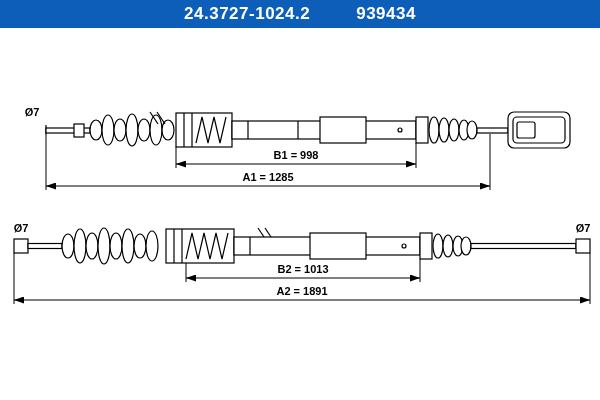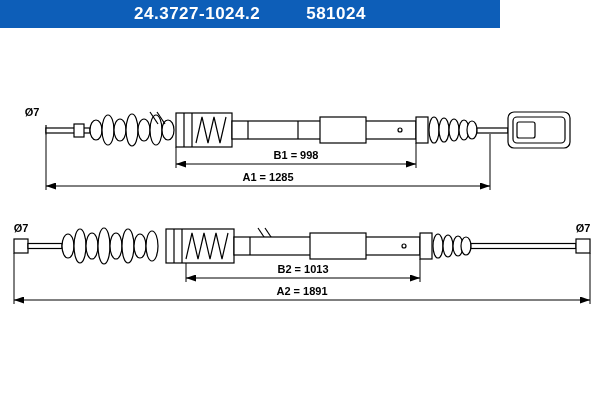--- a/index.html
+++ b/index.html
@@ -1,36 +1,36 @@
 <!DOCTYPE html>
 <html><head>
 <meta charset="utf-8">
 <style>
   html,body{margin:0;padding:0;}
   body{
     width:600px;height:400px;background:#ffffff;overflow:hidden;
     font-family:"Liberation Sans", sans-serif;
   }
   .header-bar{
-    width:500px;height:28px;background:#0d5eb8;color:#ffffff;
+    width:600px;height:28px;background:#0d5eb8;color:#ffffff;
     display:flex;align-items:center;justify-content:center;gap:46px;
     font-weight:bold;font-size:17px;letter-spacing:0.5px;
   }
   svg{display:block;}
   svg .stroke{stroke:#000;fill:none;stroke-width:1.2;}
   svg .fillw{stroke:#000;fill:#fff;stroke-width:1.2;}
   svg .dim{stroke:#000;stroke-width:1;fill:none;}
   svg text{font-family:"Liberation Sans", sans-serif;font-weight:bold;font-size:11px;fill:#000;}
 </style>
 </head>
 <body>
 
 <div class="header-bar">
   <span>24.3727-1024.2</span>
-  <span>581024</span>
+  <span>939434</span>
 </div>
 
 <svg width="600" height="372" viewBox="0 0 600 372">
   <defs>
     <marker id="arrE" markerWidth="11" markerHeight="8" refX="10" refY="3.5" orient="auto" markerUnits="userSpaceOnUse">
       <path d="M0,0 L10,3.5 L0,7 z" fill="#000"></path>
     </marker>
     <marker id="arrS" markerWidth="11" markerHeight="8" refX="0" refY="3.5" orient="auto" markerUnits="userSpaceOnUse">
       <path d="M10,0 L0,3.5 L10,7 z" fill="#000"></path>
     </marker>

